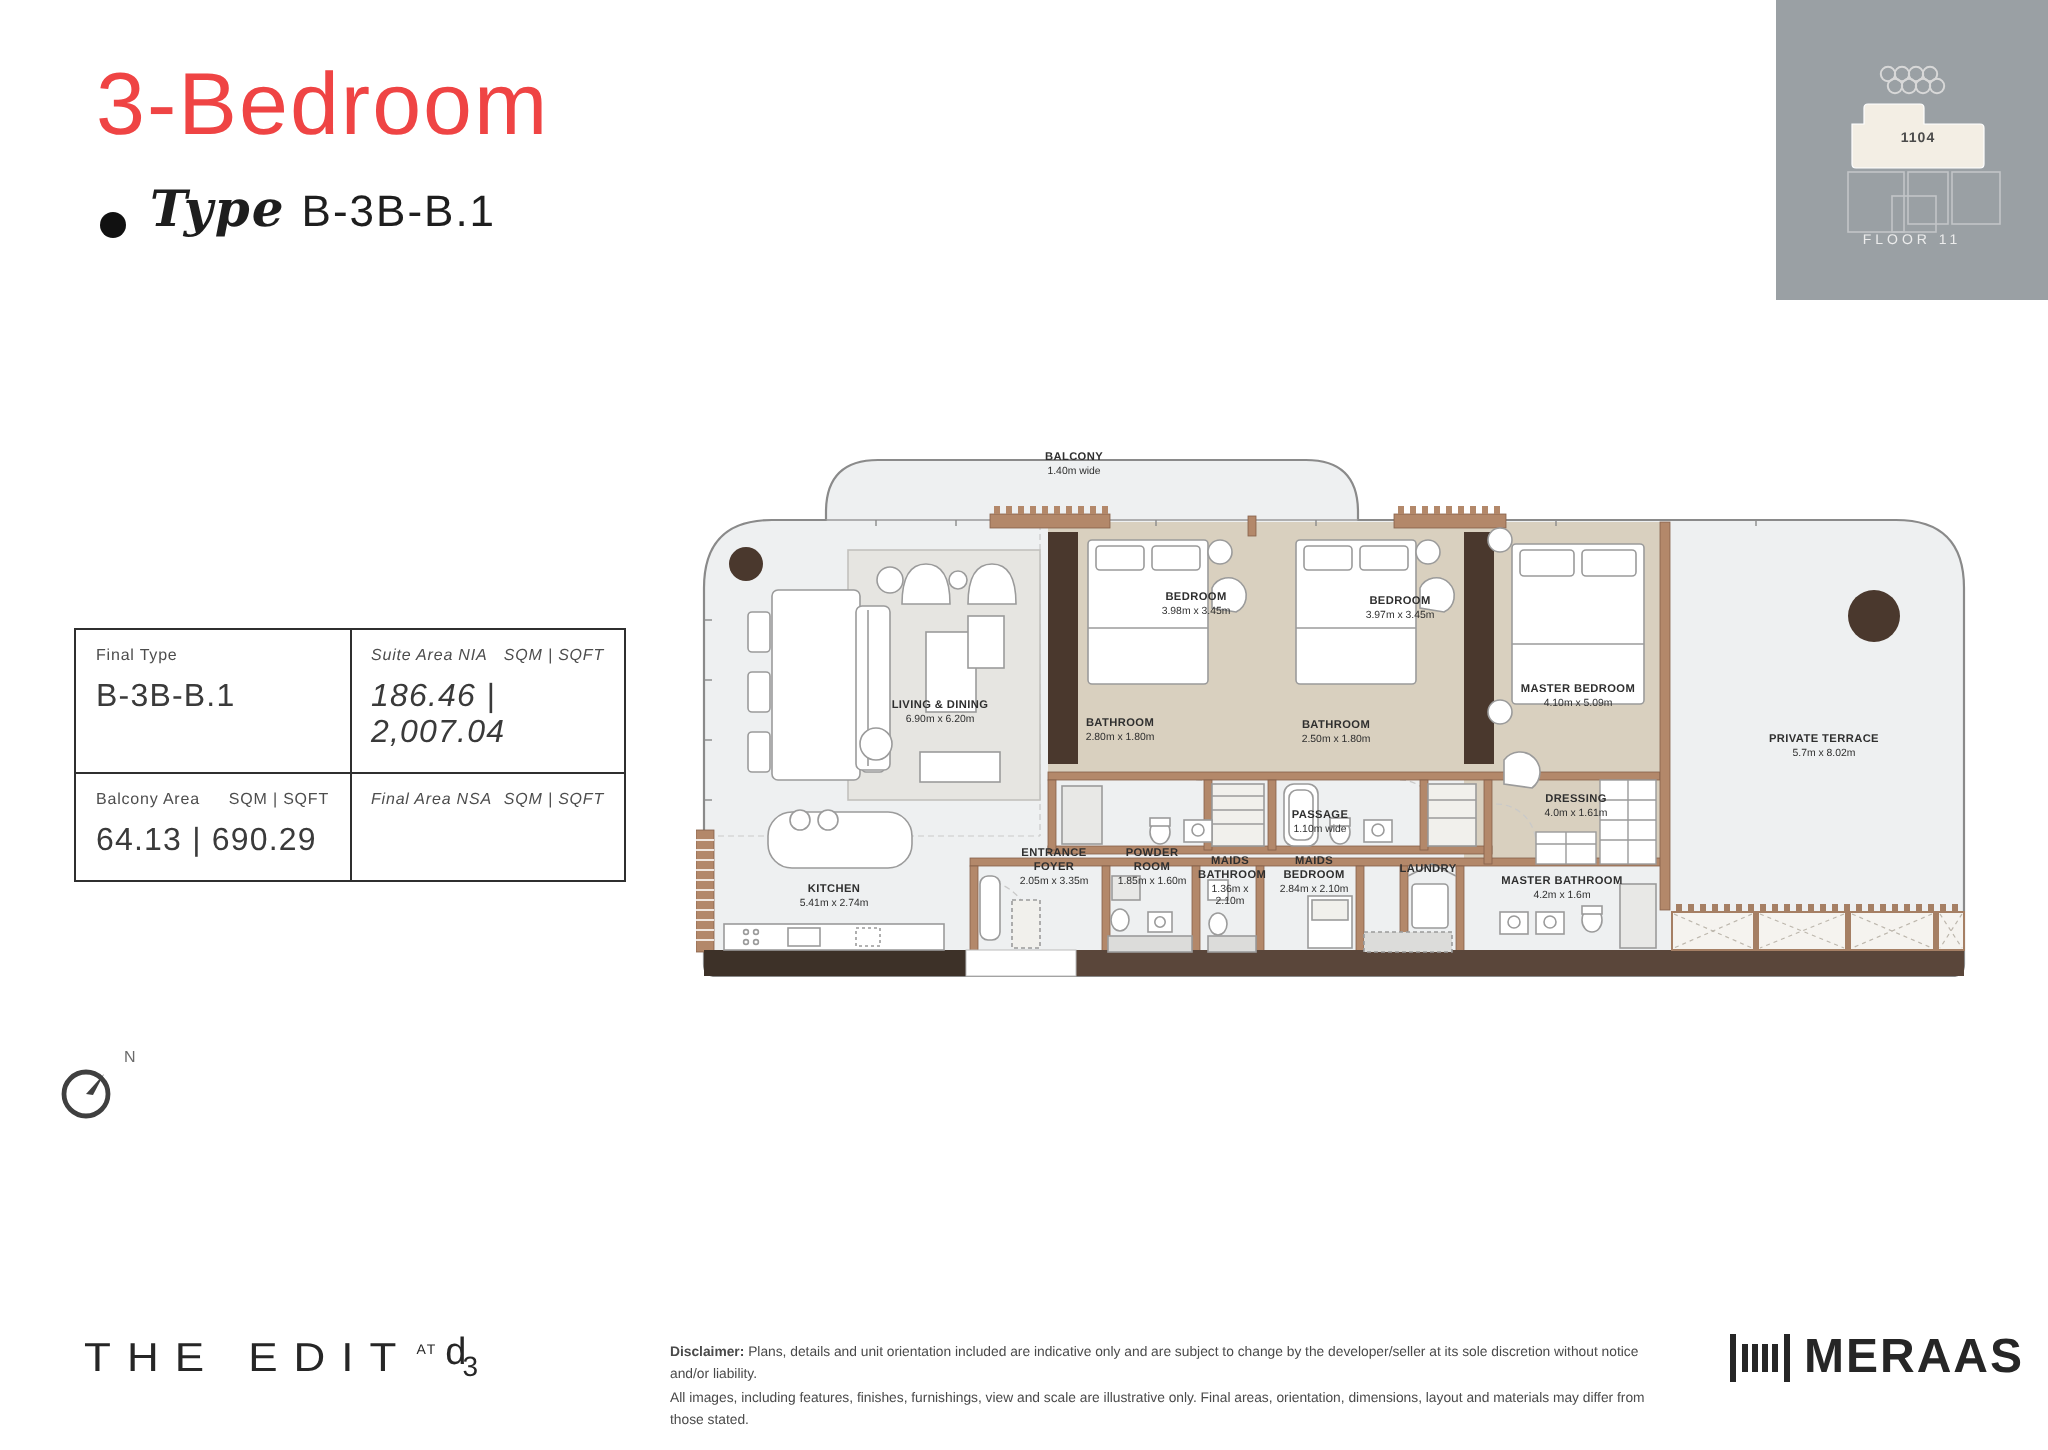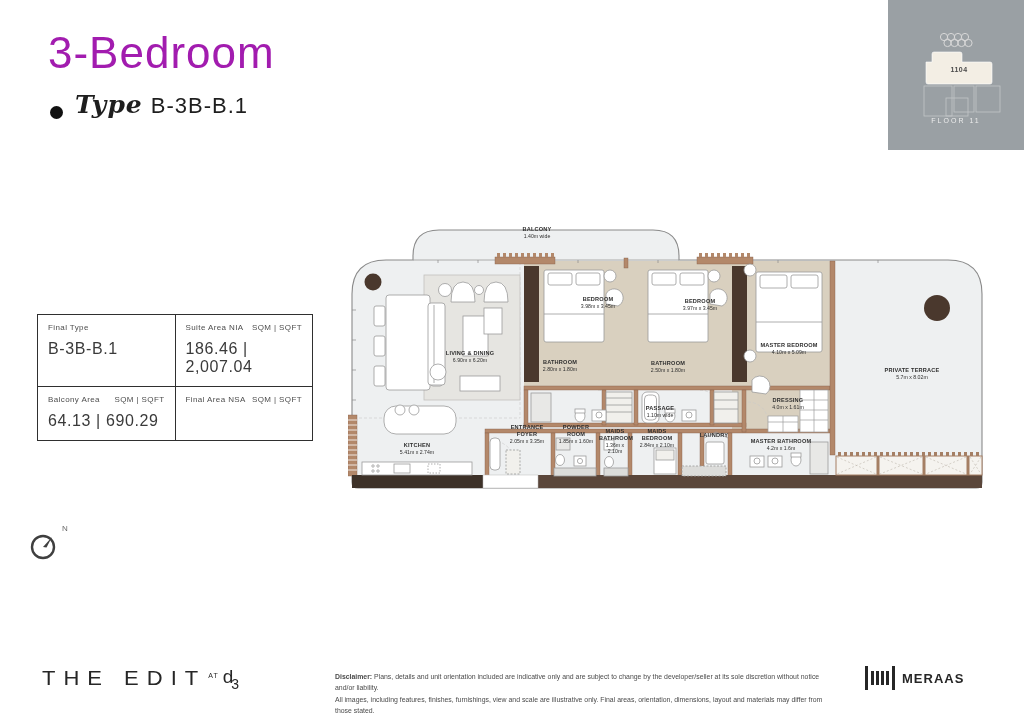--- a/index.html
+++ b/index.html
@@ -3,42 +3,42 @@
 <meta charset="utf-8">
 <style>
   * { margin:0; padding:0; box-sizing:border-box; }
   html,body { background:#ffffff; }
   .page {
     position:relative; width:1024px; height:725px; overflow:hidden;
     background:#ffffff; font-family:"Liberation Sans", sans-serif; color:#2e2e2e;
   }
   
   .title { position:absolute; left:48px; top:28px; font-size:44px; font-weight:400;
-           letter-spacing:1px; color:#a21caf; }
+           letter-spacing:1px; color:#ef4444; }
   .type-row { position:absolute; left:50px; top:90px; display:flex; align-items:flex-end; }
   .bullet { width:13px; height:13px; border-radius:50%; background:#111; margin-right:12px; }
   .type-script { font-family:"DejaVu Serif", serif; font-style:italic; font-weight:bold;
                  font-size:25px; color:#1e1e1e; margin-right:8px; letter-spacing:1px; }
   .type-value { font-size:22px; color:#1e1e1e; letter-spacing:1px; }
 
   
   .keyplan { position:absolute; left:888px; top:0; width:136px; height:150px; background:#9aa0a4; }
   .keyplan svg { position:absolute; left:0; top:0; }
   .kp-unit-label { position:absolute; left:40px; top:66px; width:62px; text-align:center;
                    font-size:7px; font-weight:bold; color:#4b4b4b; letter-spacing:.5px; }
   .kp-floor { position:absolute; left:0; top:117px; width:136px; text-align:center;
               font-size:7px; color:#ececec; letter-spacing:2px; }
 
   
   .info-table { position:absolute; left:37px; top:314px; width:276px; border:1px solid #2f2f2f;
                 background:#fff; }
   .it-row { display:flex; border-top:1px solid #2f2f2f; }
   .it-row:first-child { border-top:none; }
   .it-cell { flex:1; padding:8px 10px 10px 10px; min-height:52px; }
-  .it-cell + .it-cell { border-left:1px solid #2f2f2f; }
+  .it-cell + .it-cell { border-left:1px solid #2f2f2f;font-style:italic; }
   .it-labels { display:flex; justify-content:space-between; font-size:8px; color:#4d4d4d;
                letter-spacing:.4px; margin-bottom:8px; }
   .it-value { font-size:16px; color:#3a3a3a; letter-spacing:.6px; }
 
   
   .compass { position:absolute; left:26px; top:524px; width:46px; height:46px; }
   .compass-n { position:absolute; left:36px; top:0px; font-size:8px; color:#6b6b6b; }
 
   
   .plan { position:absolute; left:348px; top:210px; width:660px; height:292px; }
@@ -52,21 +52,21 @@
   .brand { position:absolute; left:42px; top:666px; display:flex; align-items:flex-start;text-align:center; }
   .brand-main { font-size:22px; font-weight:400; letter-spacing:8px; color:#262626;
                 transform:scaleY(.92); }
   .brand-at { font-size:7px; color:#262626; margin:6px 4px 0 2px; letter-spacing:1px; }
   .brand-d3 { position:relative; top:0px; font-size:19px; color:#262626; }
   .brand-d3 .three { font-size:14px; position:relative; top:6px; left:-2px; }
   .disclaimer { position:absolute; left:335px; top:671px; width:490px; font-size:6.9px;
                 color:#4a4a4a; line-height:1.65; }
   .disclaimer b { font-weight:bold; }
   .meraas { position:absolute; left:864px; top:665px; display:flex; align-items:center; }
-  .meraas-text { font-size:13px; font-weight:bold; letter-spacing:1px; color:#262626;
+  .meraas-text { font-size:24px; font-weight:bold; letter-spacing:1px; color:#262626;
                  margin-left:6px; }
 </style>
 </head>
 <body>
 
 <div class="page">
 
   <div class="title">3-Bedroom</div>
   <div class="type-row">
     <div class="bullet"></div>

